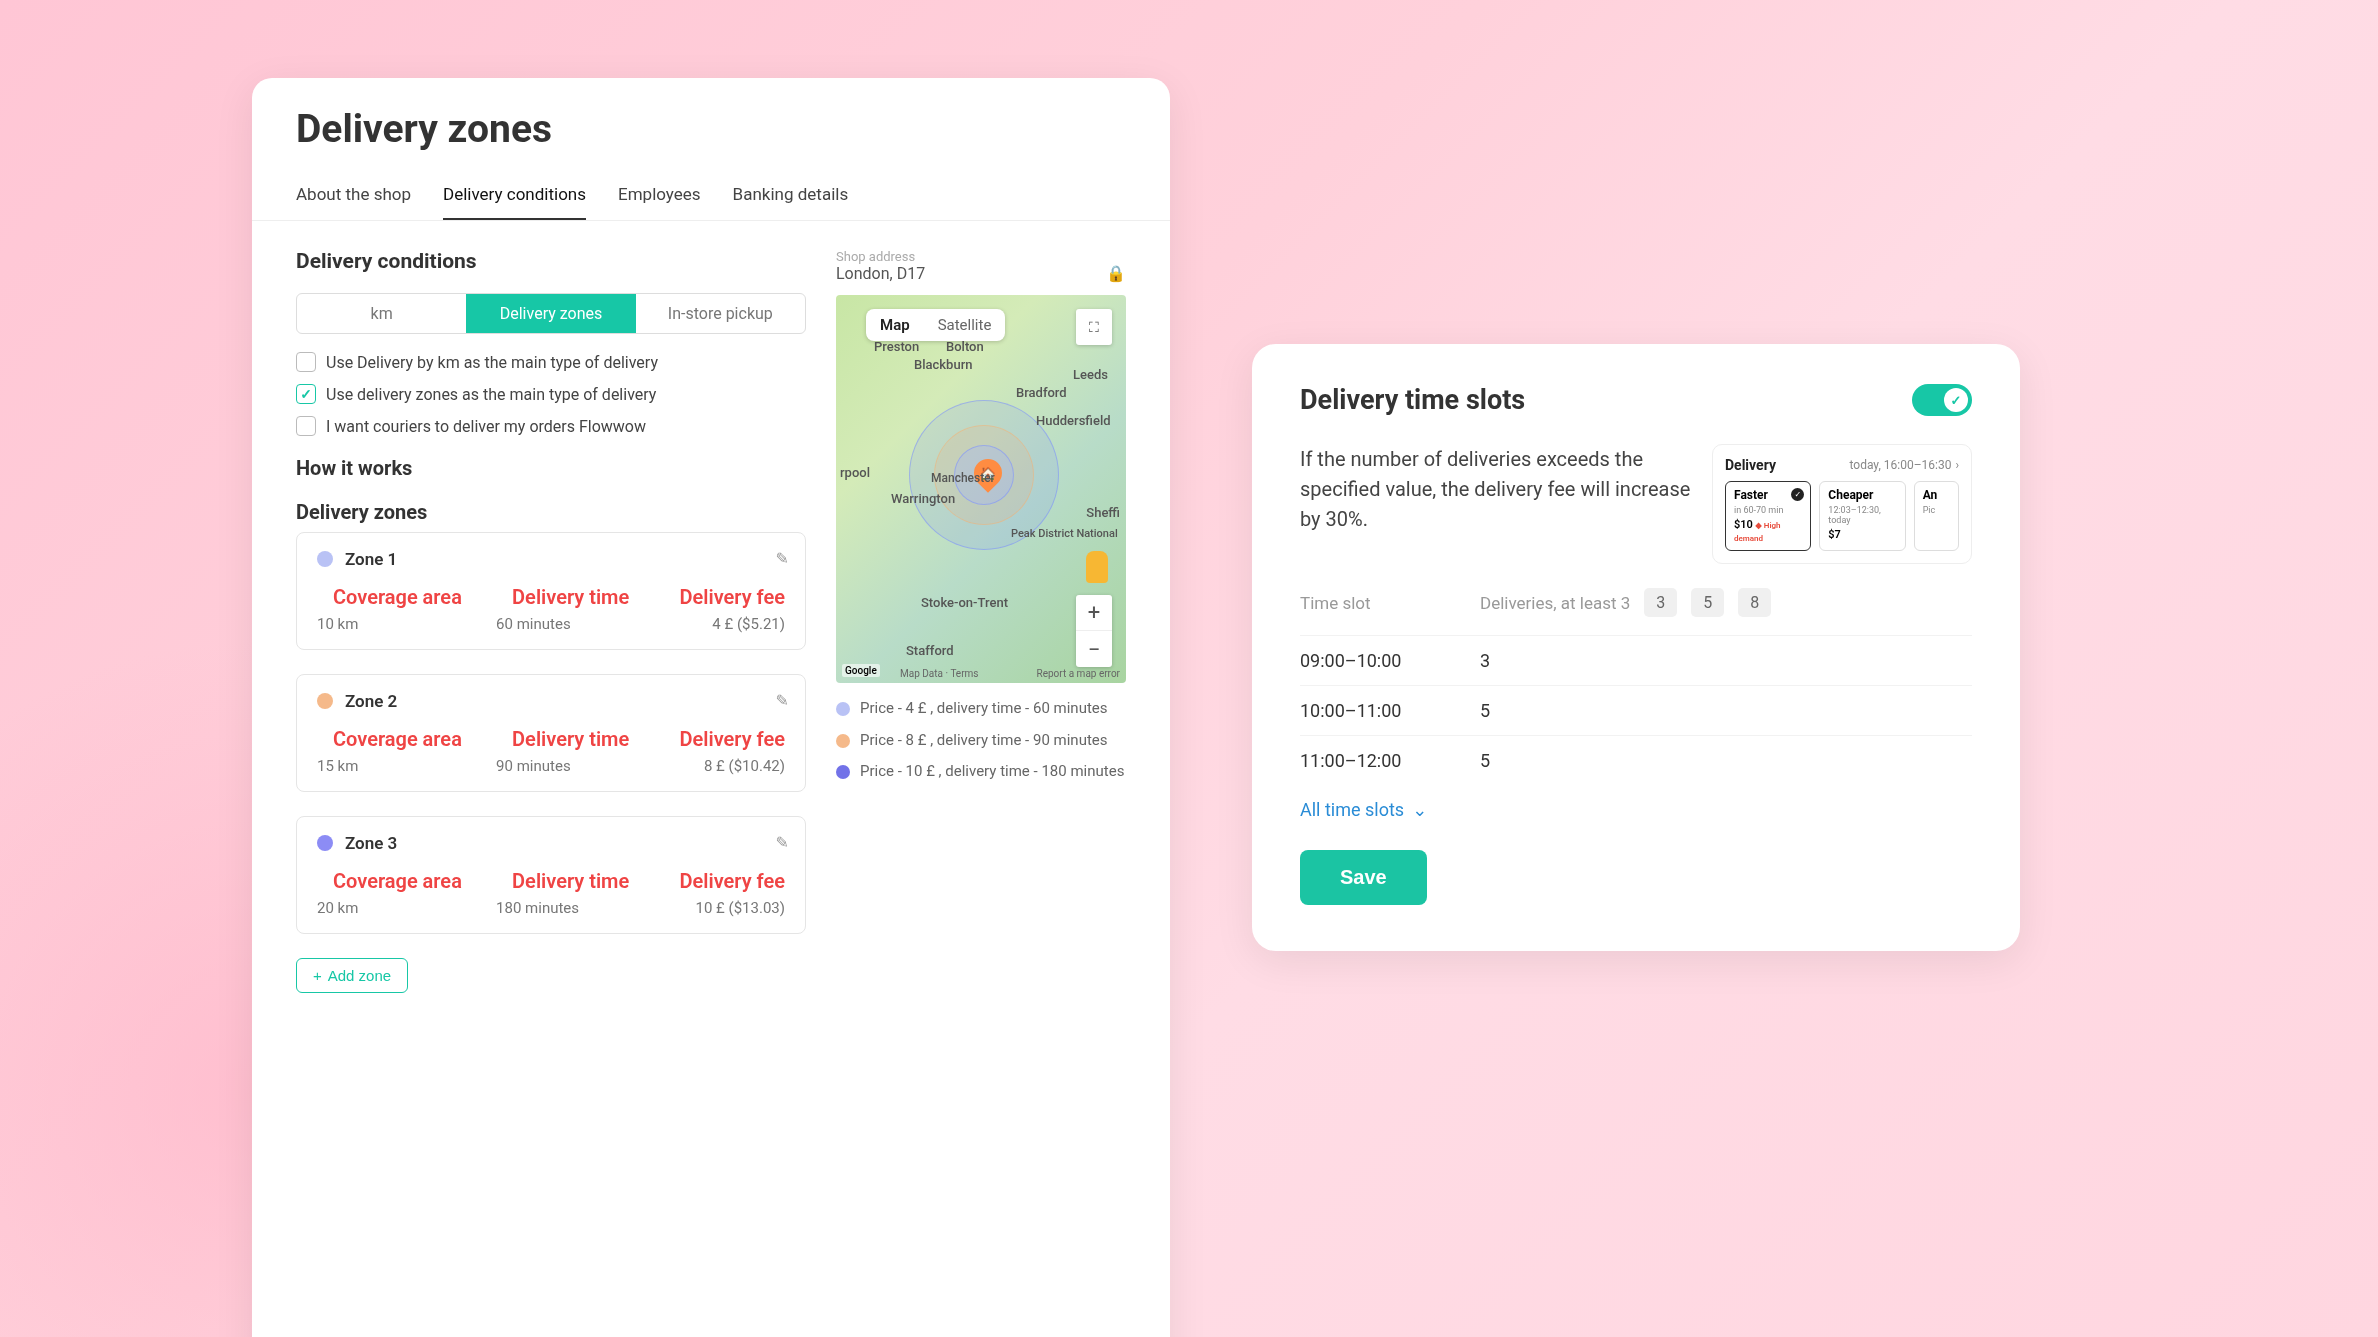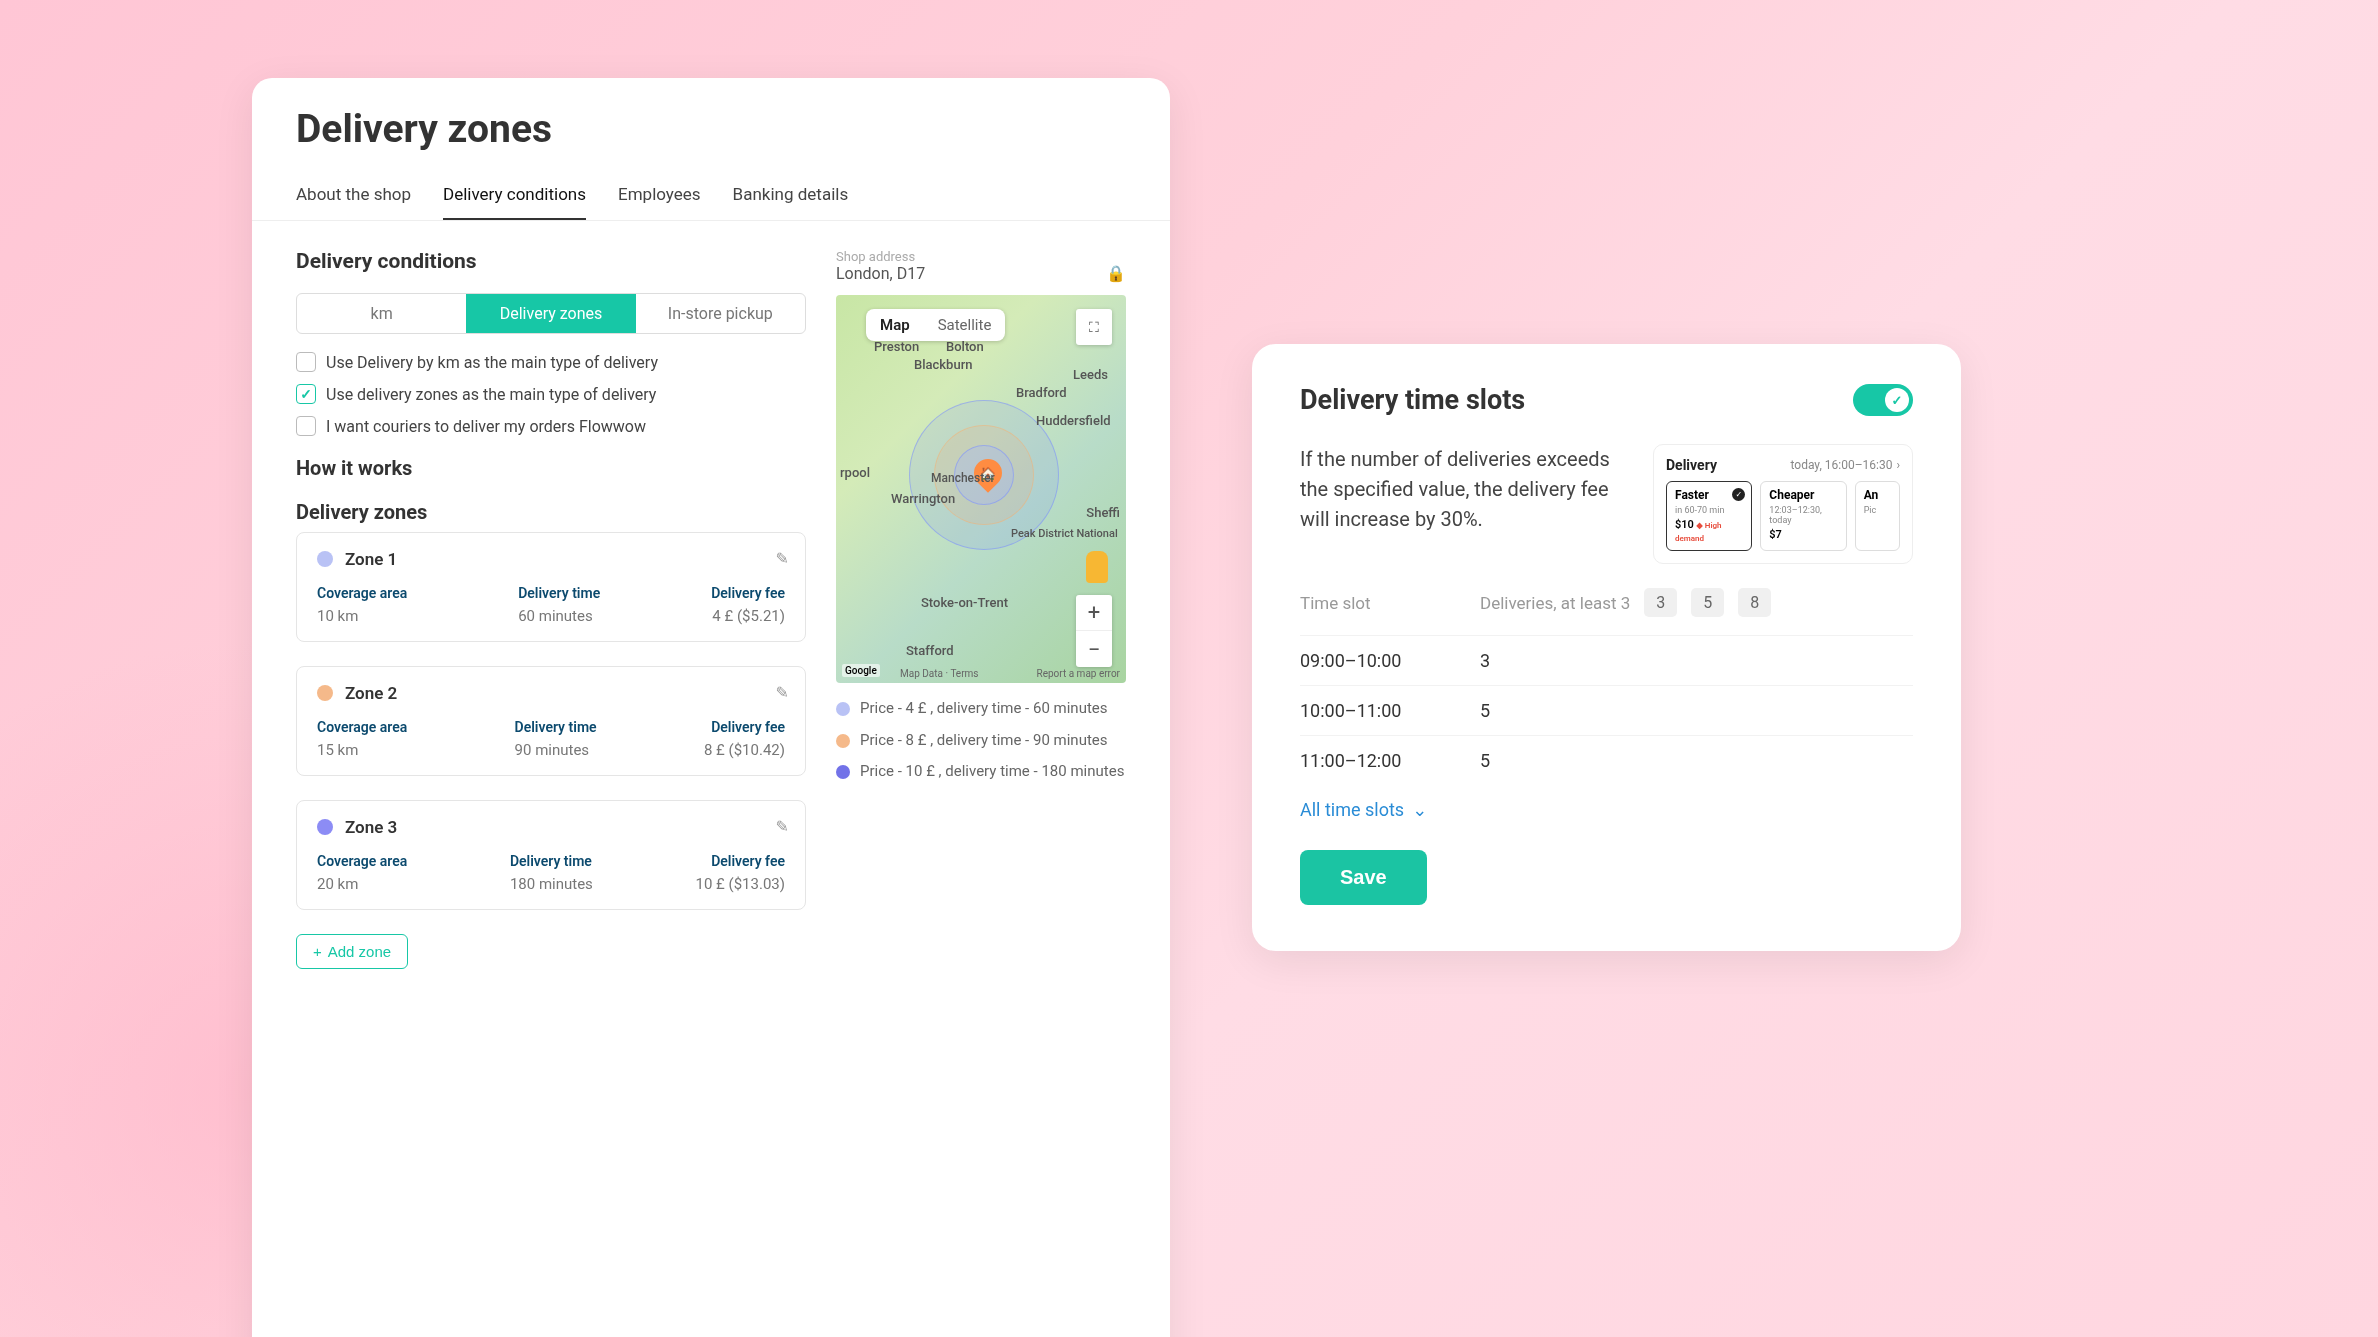--- a/index.html
+++ b/index.html
@@ -150,21 +150,21 @@
   color: #999;
   cursor: pointer;
   font-size: 16px;
 }
 .zone-grid {
   display: flex;
   justify-content: space-between;
 }
 .zone-col { }
 .zone-col:last-child { text-align: right; }
-.zone-label { font-size: 14px; font-weight: 600; color: #0c4a6e; margin-bottom: 6px; }
+.zone-label { font-size: 20px; font-weight: 600; color: #ef4444; margin-bottom: 6px; margin-left: 16px; }
 .zone-val { font-size: 15px; color: #777; }
 
 .add-zone-btn {
   border: 1px solid #17c7a6;
   color: #17c7a6;
   border-radius: 6px;
   padding: 8px 16px;
   font-size: 15px;
   background: #fff;
   display: inline-flex;
@@ -308,21 +308,21 @@
   width: 14px; height: 14px;
   border-radius: 50%;
   flex-shrink: 0;
   margin-top: 3px;
 }
 
 
 .panel-right {
   position: absolute;
   left: 1252px; top: 344px;
-  width: 709px;
+  width: 768px;
   background: #fff;
   border-radius: 24px;
   box-shadow: 0 10px 40px rgba(0,0,0,0.08);
   padding: 40px 48px 46px 48px;
 }
 .pr-header {
   display: flex;
   justify-content: space-between;
   align-items: center;
   margin-bottom: 28px;

